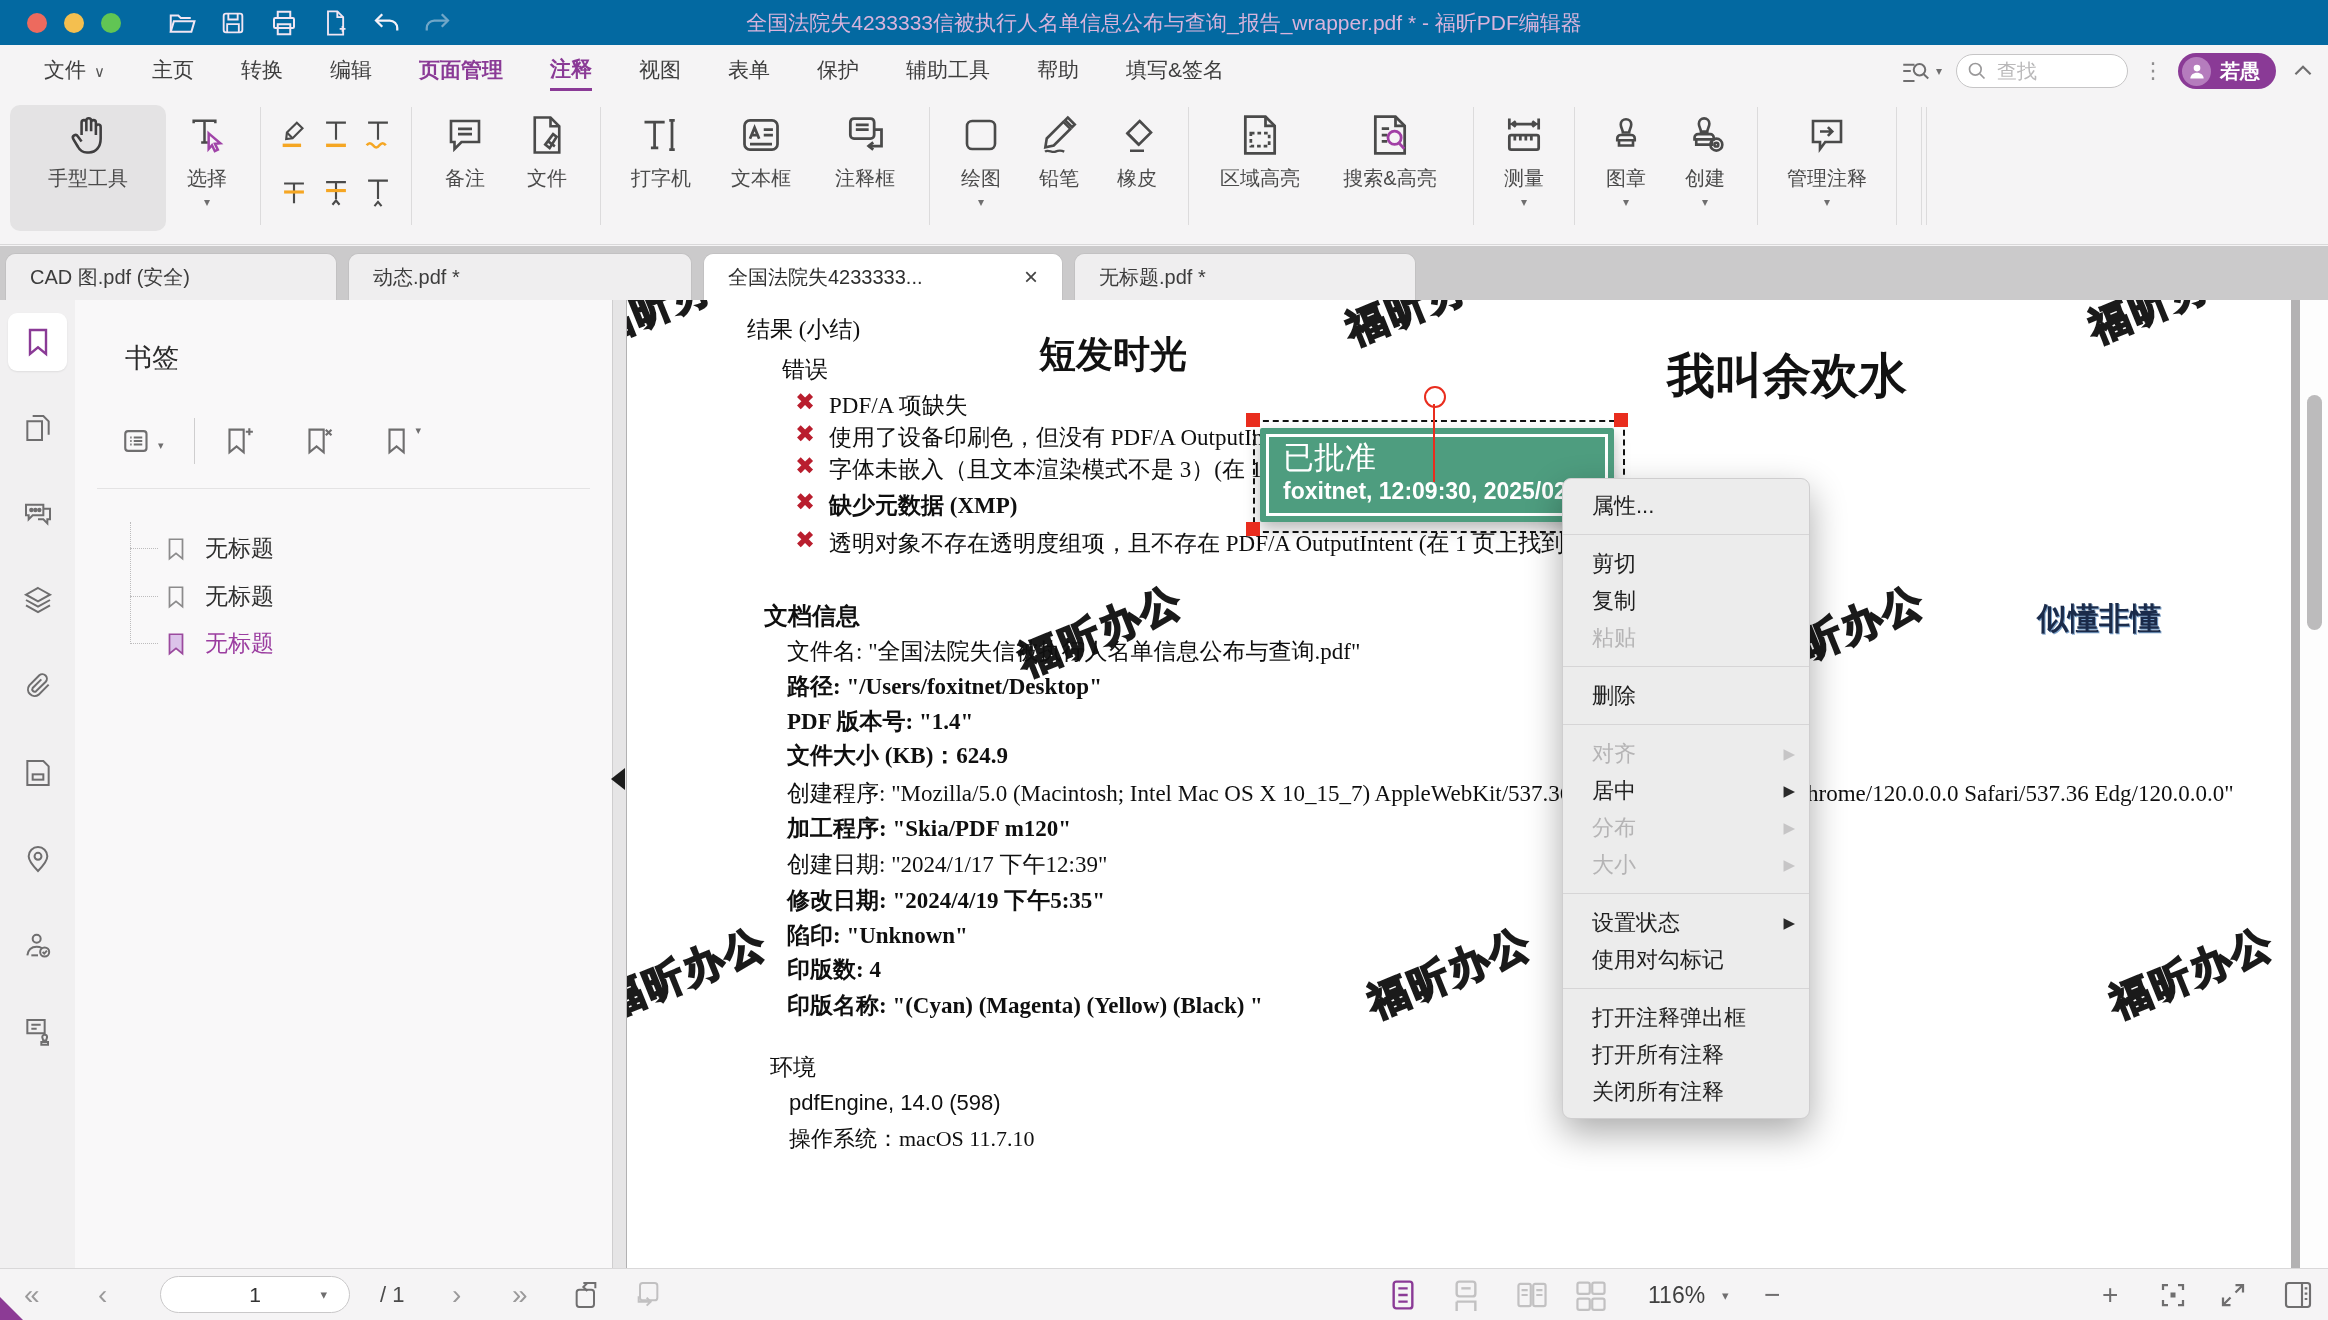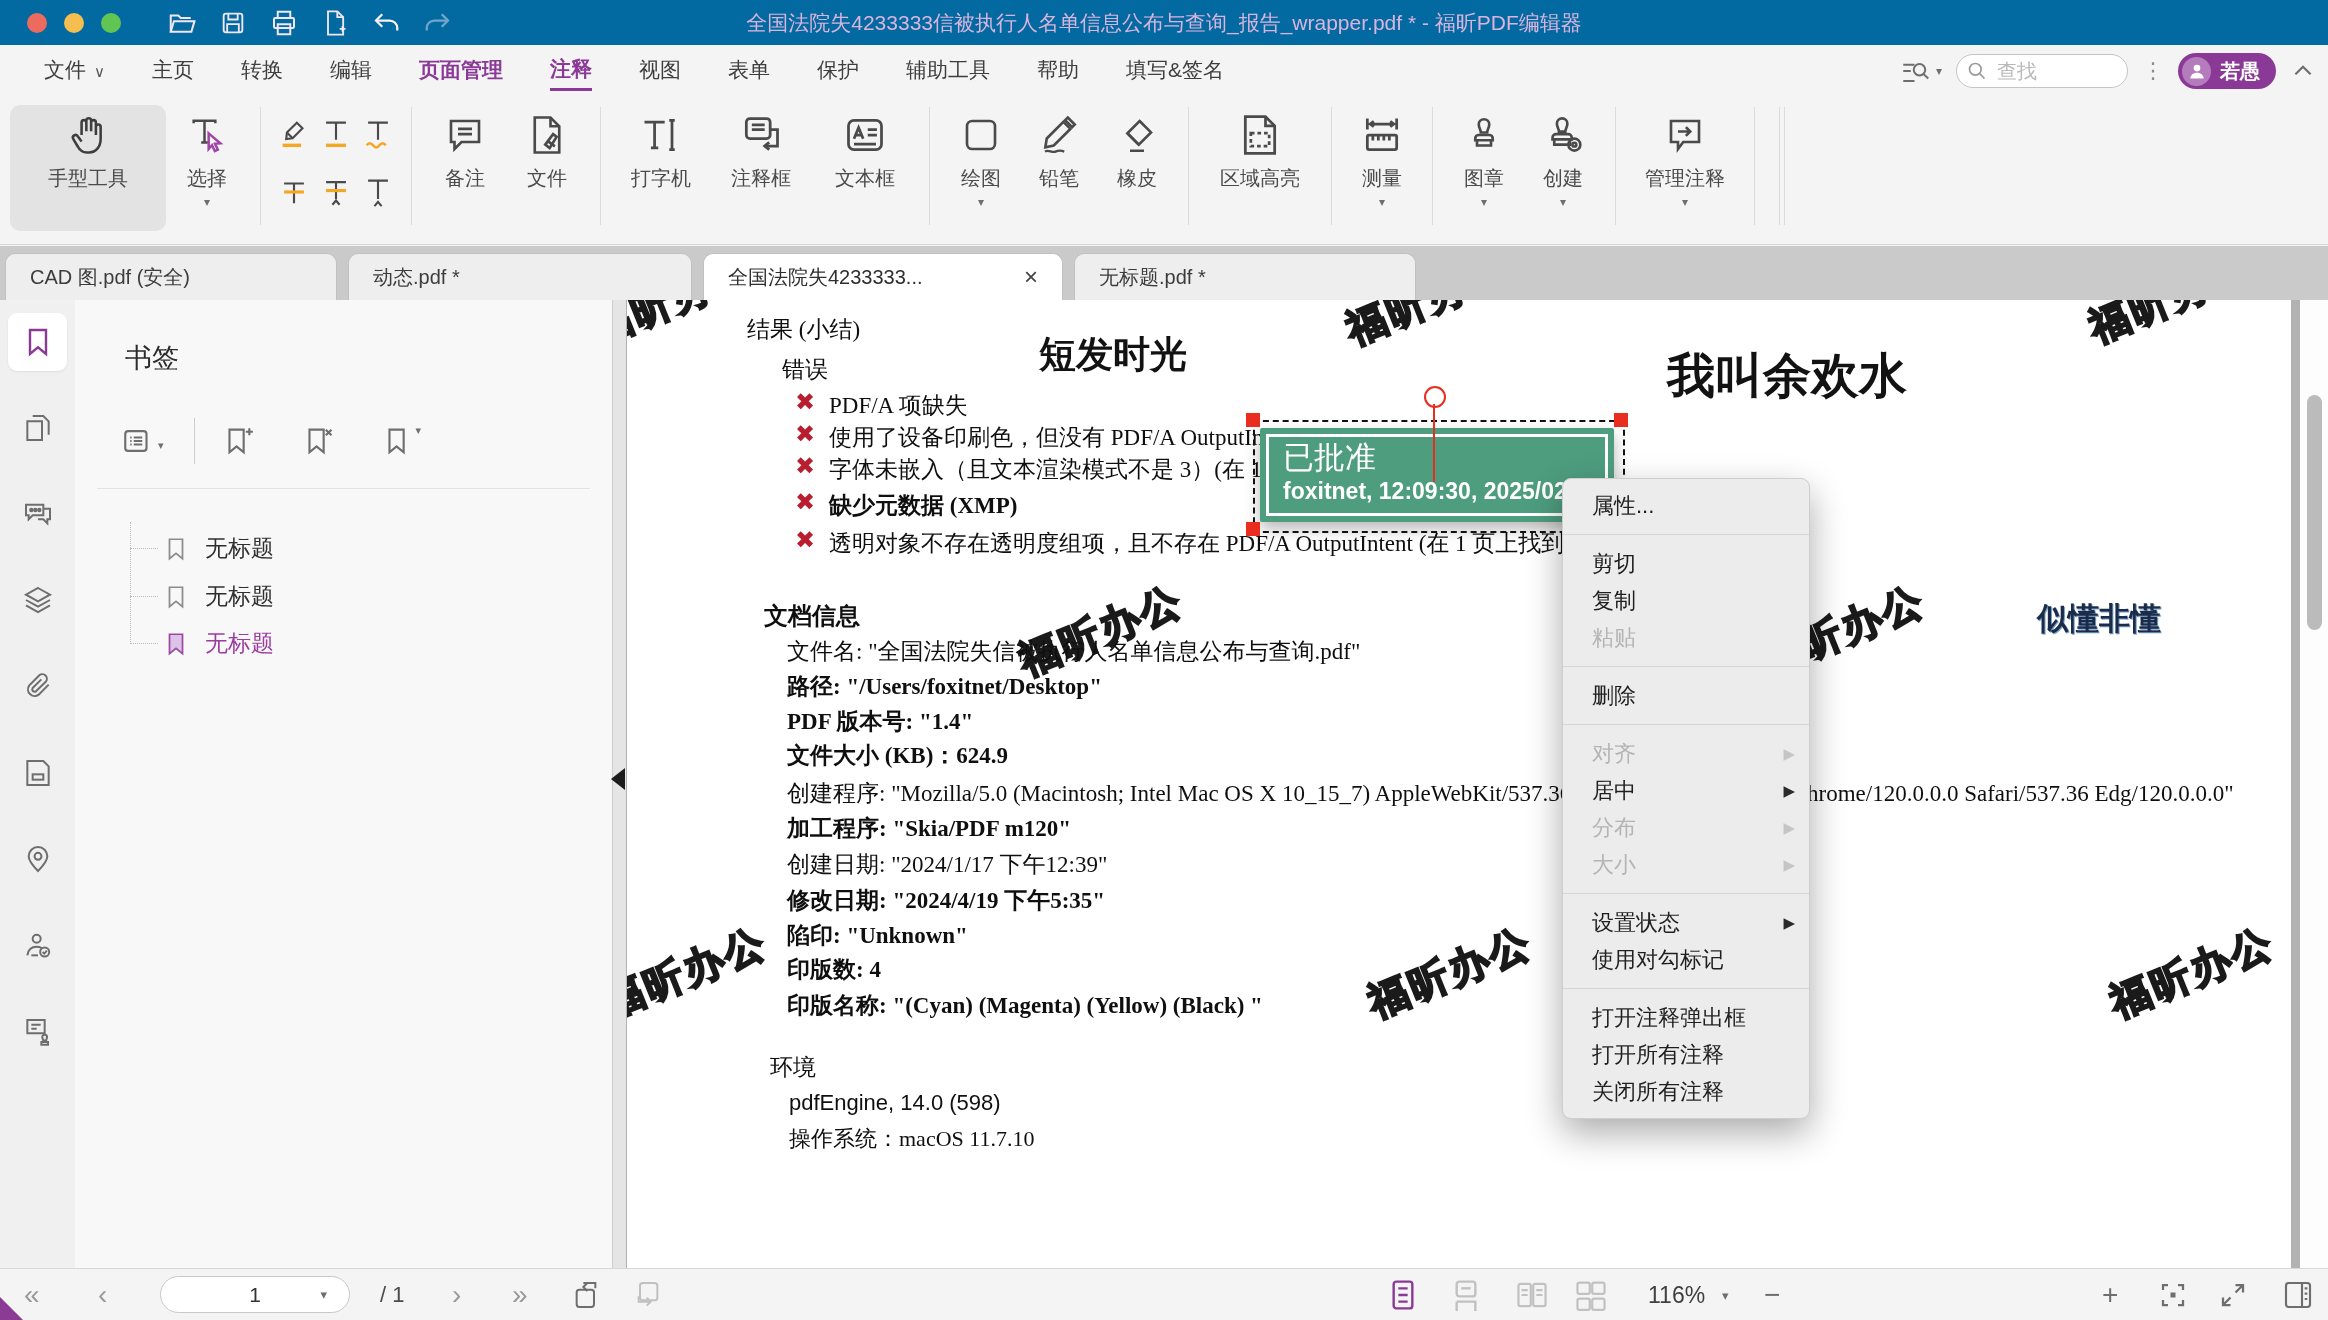--- a/index.html
+++ b/index.html
@@ -289,38 +289,38 @@
           <svg width="44" height="44" viewBox="0 0 24 24" fill="none" stroke="#4a4a4a" stroke-width="1.5">
             <path d="M3 5h11M8.5 5v14M6.5 19h4"></path>
             <path d="M18 4v16M16.5 4h3M16.5 20h3"></path>
           </svg>
         </span>
       <span class="lbl">打字机</span>
     </div>
     <div class="tool" style="width:104px">
       <span class="ic">
           <svg width="44" height="44" viewBox="0 0 24 24" fill="none" stroke="#4a4a4a" stroke-width="1.5">
+            <rect x="3" y="4" width="18" height="16" rx="3"></rect>
+            <path d="M6 14l2.5-6 2.5 6M6.8 12h3.4"></path>
+            <path d="M13.5 9h5M13.5 12h5M6 17h12"></path>
+          </svg>
+        </span>
+      <span class="lbl">文本框</span>
+    </div>
+    <div class="tool" style="width:104px">
+      <span class="ic">
+          <svg width="44" height="44" viewBox="0 0 24 24" fill="none" stroke="#4a4a4a" stroke-width="1.5">
             <rect x="4" y="3" width="13" height="11" rx="2"></rect>
             <path d="M7 6.5h7M7 9h7"></path>
             <path d="M17 9h4v9h-7"></path>
             <path d="M16.5 16l-2.5 2 2.5 2"></path>
           </svg>
         </span>
       <span class="lbl">注释框</span>
     </div>
-    <div class="tool" style="width:104px">
-      <span class="ic">
-          <svg width="44" height="44" viewBox="0 0 24 24" fill="none" stroke="#4a4a4a" stroke-width="1.5">
-            <rect x="3" y="4" width="18" height="16" rx="3"></rect>
-            <path d="M6 14l2.5-6 2.5 6M6.8 12h3.4"></path>
-            <path d="M13.5 9h5M13.5 12h5M6 17h12"></path>
-          </svg>
-        </span>
-      <span class="lbl">文本框</span>
-    </div>
     <div class="tsep"></div>
     <div class="tool" style="width:78px">
       <span class="ic">
           <svg width="42" height="42" viewBox="0 0 24 24" fill="none" stroke="#4a4a4a" stroke-width="1.5">
             <rect x="4" y="4" width="16" height="16" rx="3"></rect>
           </svg>
         </span>
       <span class="lbl">绘图</span>
       <span class="drop">▾</span>
     </div>
@@ -346,20 +346,32 @@
     <div class="tsep"></div>
     <div class="tool" style="width:118px">
       <span class="ic">
           <svg width="44" height="44" viewBox="0 0 24 24" fill="none" stroke="#4a4a4a" stroke-width="1.5">
             <path d="M4 2h11l5 5v15H4z"></path>
             <path d="M15 2v5h5"></path>
             <rect x="7" y="11" width="10" height="7" stroke-dasharray="2 1.6"></rect>
           </svg>
         </span>
       <span class="lbl">区域高亮</span>
+    </div>
+    <div class="tool" style="width:142px">
+      <span class="ic">
+          <svg width="44" height="44" viewBox="0 0 24 24" fill="none" stroke="#4a4a4a" stroke-width="1.5">
+            <path d="M4 2h11l5 5v15H4z"></path>
+            <path d="M15 2v5h5"></path>
+            <path d="M7.5 8.5h4M7.5 12h3M7.5 15.5h3"></path>
+            <circle cx="14.5" cy="13.5" r="3.6" stroke="#a13fa5"></circle>
+            <path d="M17 16.5l2.8 3" stroke="#a13fa5"></path>
+          </svg>
+        </span>
+      <span class="lbl">搜索&amp;高亮</span>
     </div>
     <div class="tsep"></div>
     <div class="tool" style="width:76px">
       <span class="ic">
           <svg width="44" height="44" viewBox="0 0 24 24" fill="none" stroke="#4a4a4a" stroke-width="1.5">
             <path d="M4 3v6M20 3v6M5.5 6h13M7.5 4.5L5.5 6l2 1.5M16.5 4.5l2 1.5-2 1.5"></path>
             <rect x="4" y="12" width="16" height="8" rx="1"></rect>
             <path d="M7 12v3M10 12v3M13 12v3M16 12v3"></path>
           </svg>
         </span>

